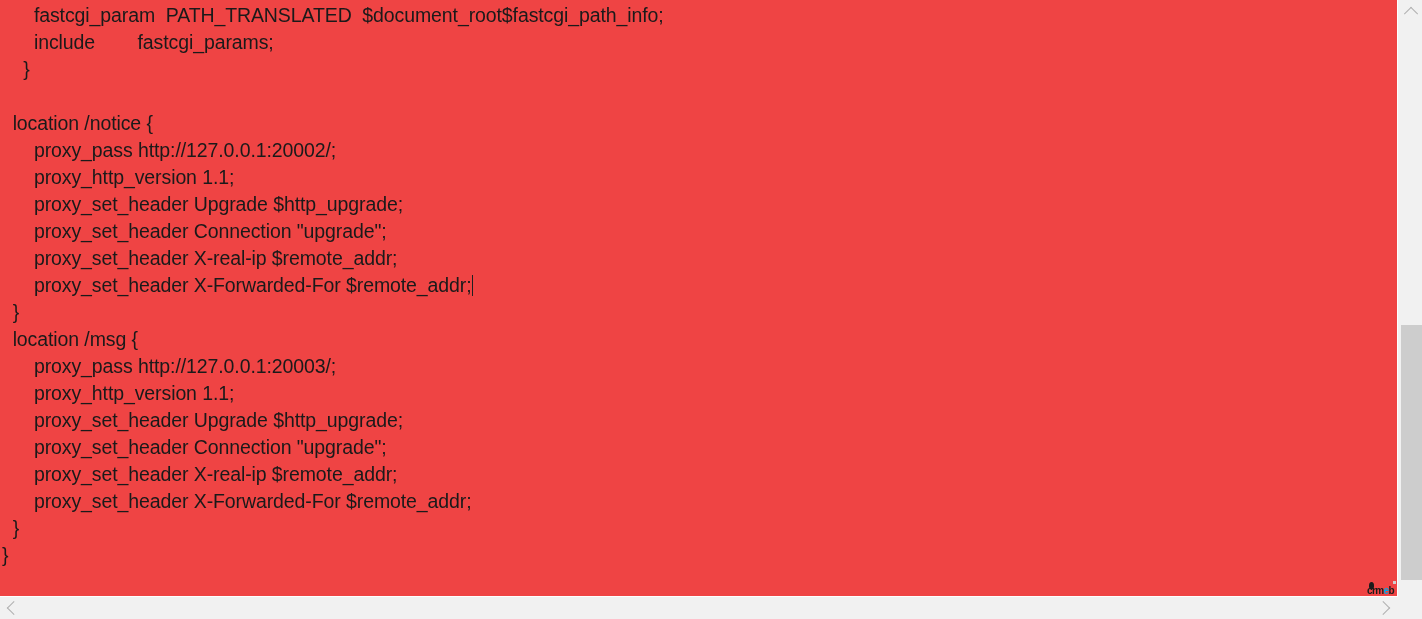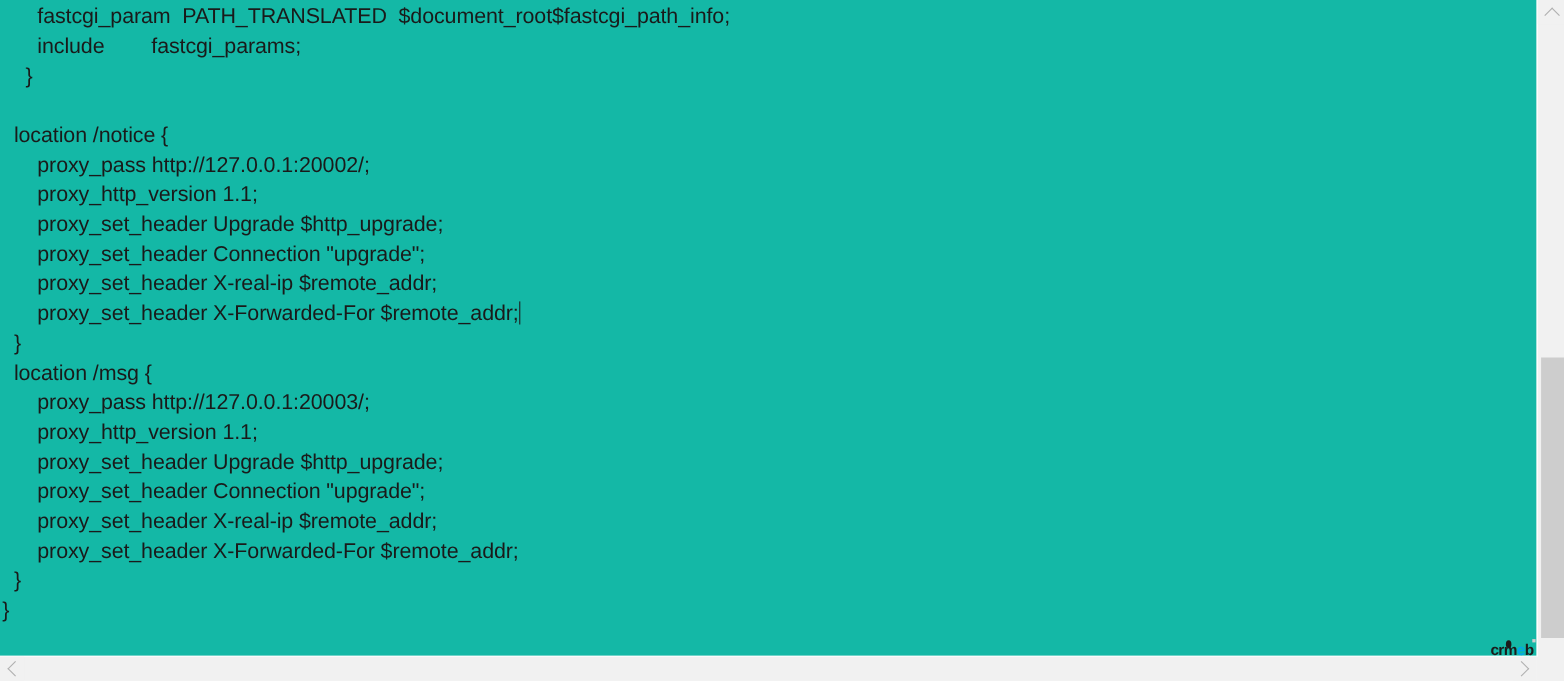--- a/index.html
+++ b/index.html
@@ -18,21 +18,21 @@
     overflow: hidden;
   }
 
   
   .editor-surface {
     position: absolute;
     left: 0;
     top: 0;
     width: 1397px;
     height: 596px;
-    background: #14b8a6;
+    background: #ef4444;
     overflow: hidden;
   }
   .code-block {
     position: absolute;
     left: 0;
     top: 2px;
     width: 100%;
     font-family: "Liberation Sans", sans-serif;
     font-size: 19.5px;
     line-height: 27px;
@@ -63,21 +63,21 @@
   .watermark {
     position: absolute;
     right: 28px;
     bottom: 22px;
     width: 38px;
     height: 14px;
     display: flex;
     align-items: center;
     justify-content: flex-end;
     font-family: "Liberation Sans", sans-serif;
-    font-size: 14px;
+    font-size: 10px;
     font-weight: 700;
     letter-spacing: -0.6px;
     color: #1b1b1b;
     user-select: none;
   }
   .watermark .wm-e {
     color: #00a8e8;
   }
   .watermark .wm-dot {
     position: absolute;

